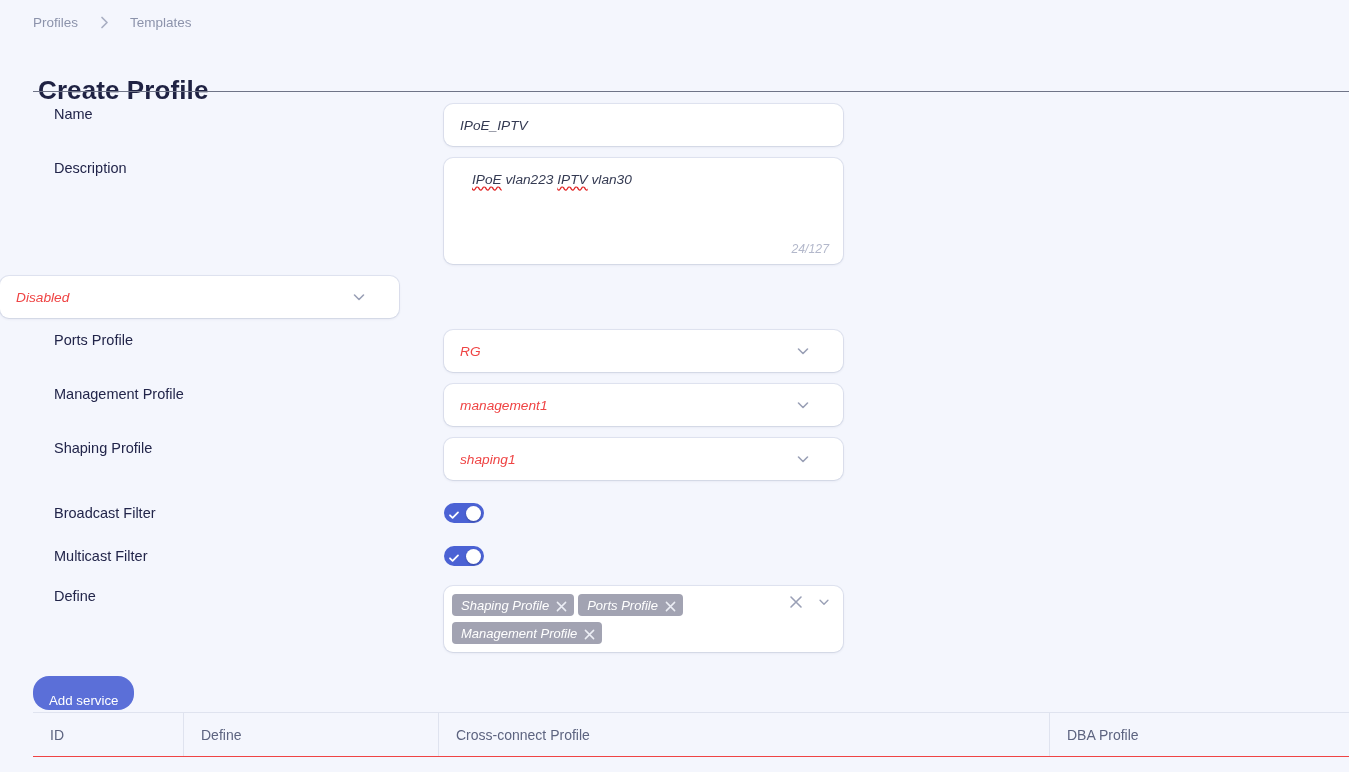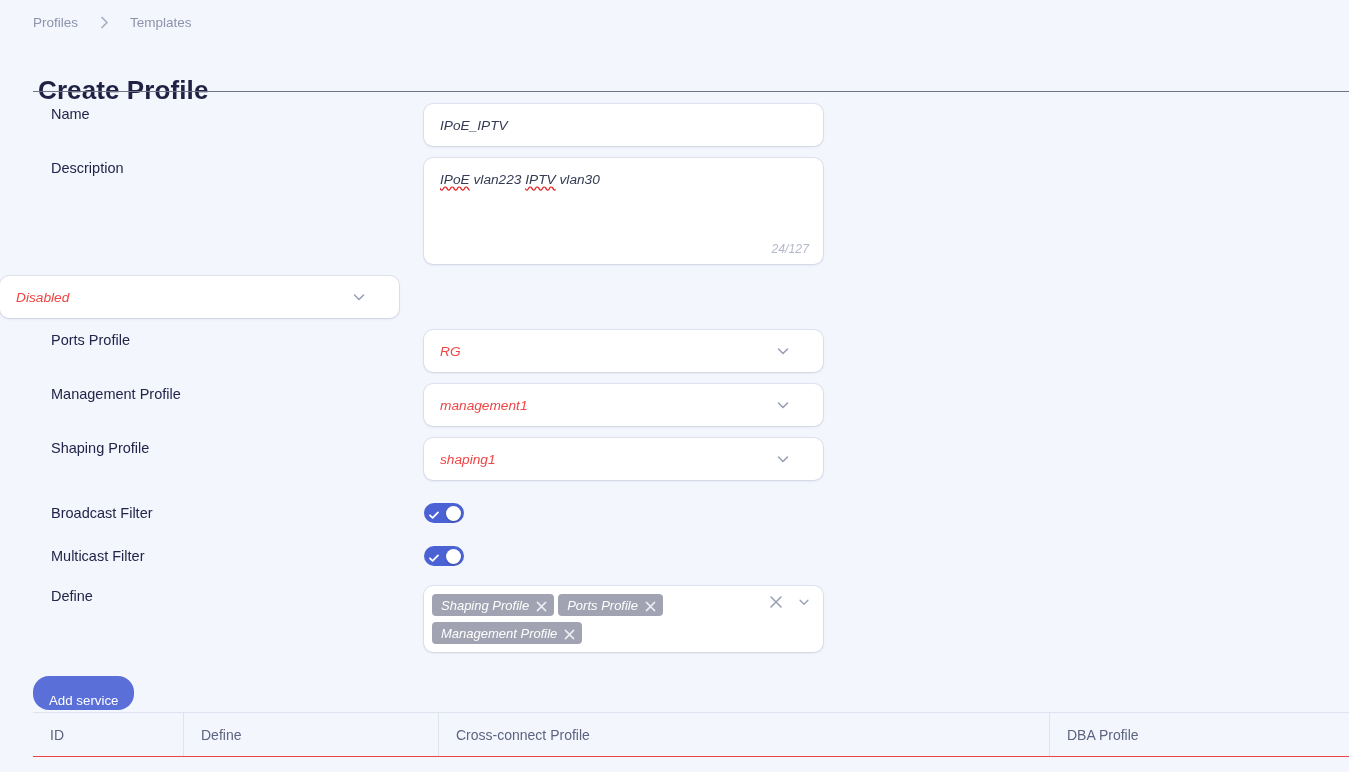--- a/index.html
+++ b/index.html
@@ -37,24 +37,25 @@
   }
 
   
   .form { position: absolute; left: 0; top: 104px; width: 1349px; }
   .row {
     position: relative;
     display: flex; align-items: flex-start;
   }
   .row .label {
     width: 424px;
-    padding-left: 51px;
+    padding-left: 34px;
     font-size: 14.5px;
     color: #22254a;
     line-height: 20px;
+    margin-left: 20px;
   }
   .ctrl { position: relative; width: 399px; font-style: italic; }
 
   .field-box {
     background: #ffffff;
     border-radius: 9px;
     box-shadow: 0 1px 3px rgba(40,48,90,.10), 0 0 0 1px rgba(210,215,232,.55);
     position: relative;
   }
 
@@ -62,21 +63,21 @@
   .text-input {
     height: 42px;
     display:flex; align-items:center;
     padding: 0 16px;
     font-size: 13.7px; color: #343a52;
   }
 
   
   .textarea {
     height: 106px;
-    padding: 14px 16px 0 16px;
+    padding: 14px 16px 0 28px;
     font-size: 13.7px; color: #343a52;
     position: relative;
   }
   .spell {
     text-decoration: underline wavy #e02020;
     text-decoration-skip-ink: none;
     text-underline-offset: 2px;
   }
   .charcount {
     position: absolute; right: 14px; bottom: 8px;

